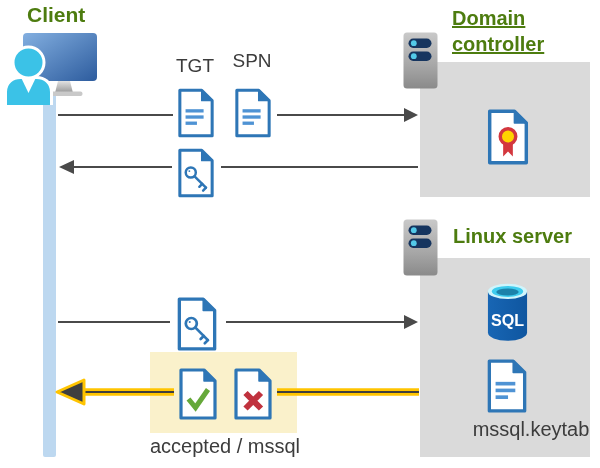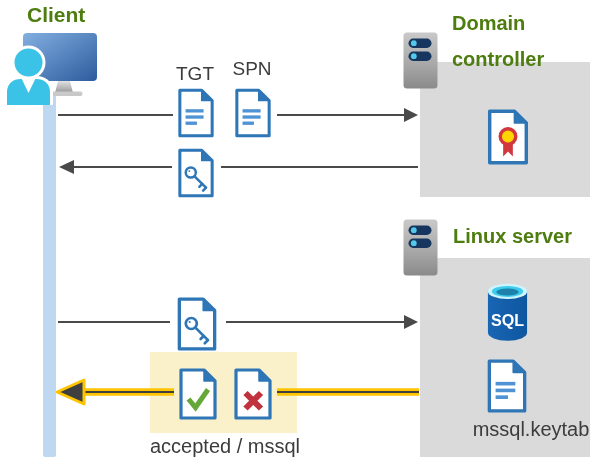--- a/index.html
+++ b/index.html
@@ -6,23 +6,23 @@
   .canvas{
     position:relative;width:600px;height:468px;background:#ffffff;overflow:hidden;
     font-family:"Liberation Sans",sans-serif;
   }
   .abs{position:absolute;}
   .panel{background:#DADADA;}
   .highlight{background:#FAF1CB;}
   .lifeline{background:#BDD8F0;border-radius:2px;}
   .heading{font-weight:700;color:#4d7c0f;}
   .client-label{left:27px;top:3px;font-size:21px;}
-  .dc-label{left:452px;top:5px;width:138px;font-size:20px;line-height:36px;}
+  .dc-label{left:452px;top:5px;width:138px;font-size:20px;line-height:26px;text-decoration:underline;}
   .linux-label{left:453px;top:225px;width:147px;font-size:20px;white-space:nowrap;}
-  .msg-label{font-size:19px;color:#3C3C3C;text-align:center;margin-top:8px;}
+  .msg-label{font-size:19px;color:#3C3C3C;text-align:center;}
   .tgt-label{left:174px;top:55px;width:42px;}
   .spn-label{left:231px;top:50px;width:42px;}
   .caption{font-size:20px;color:#3C3C3C;text-align:center;}
   .keytab-label{left:420px;top:418px;width:170px;margin-left:26px;}
   .result-label{left:135px;top:435px;width:180px;}
   svg{display:block;}
   .z1{z-index:1}.z2{z-index:2}.z3{z-index:3}.z4{z-index:4}.z5{z-index:5}
 </style>
 </head>
 <body>

